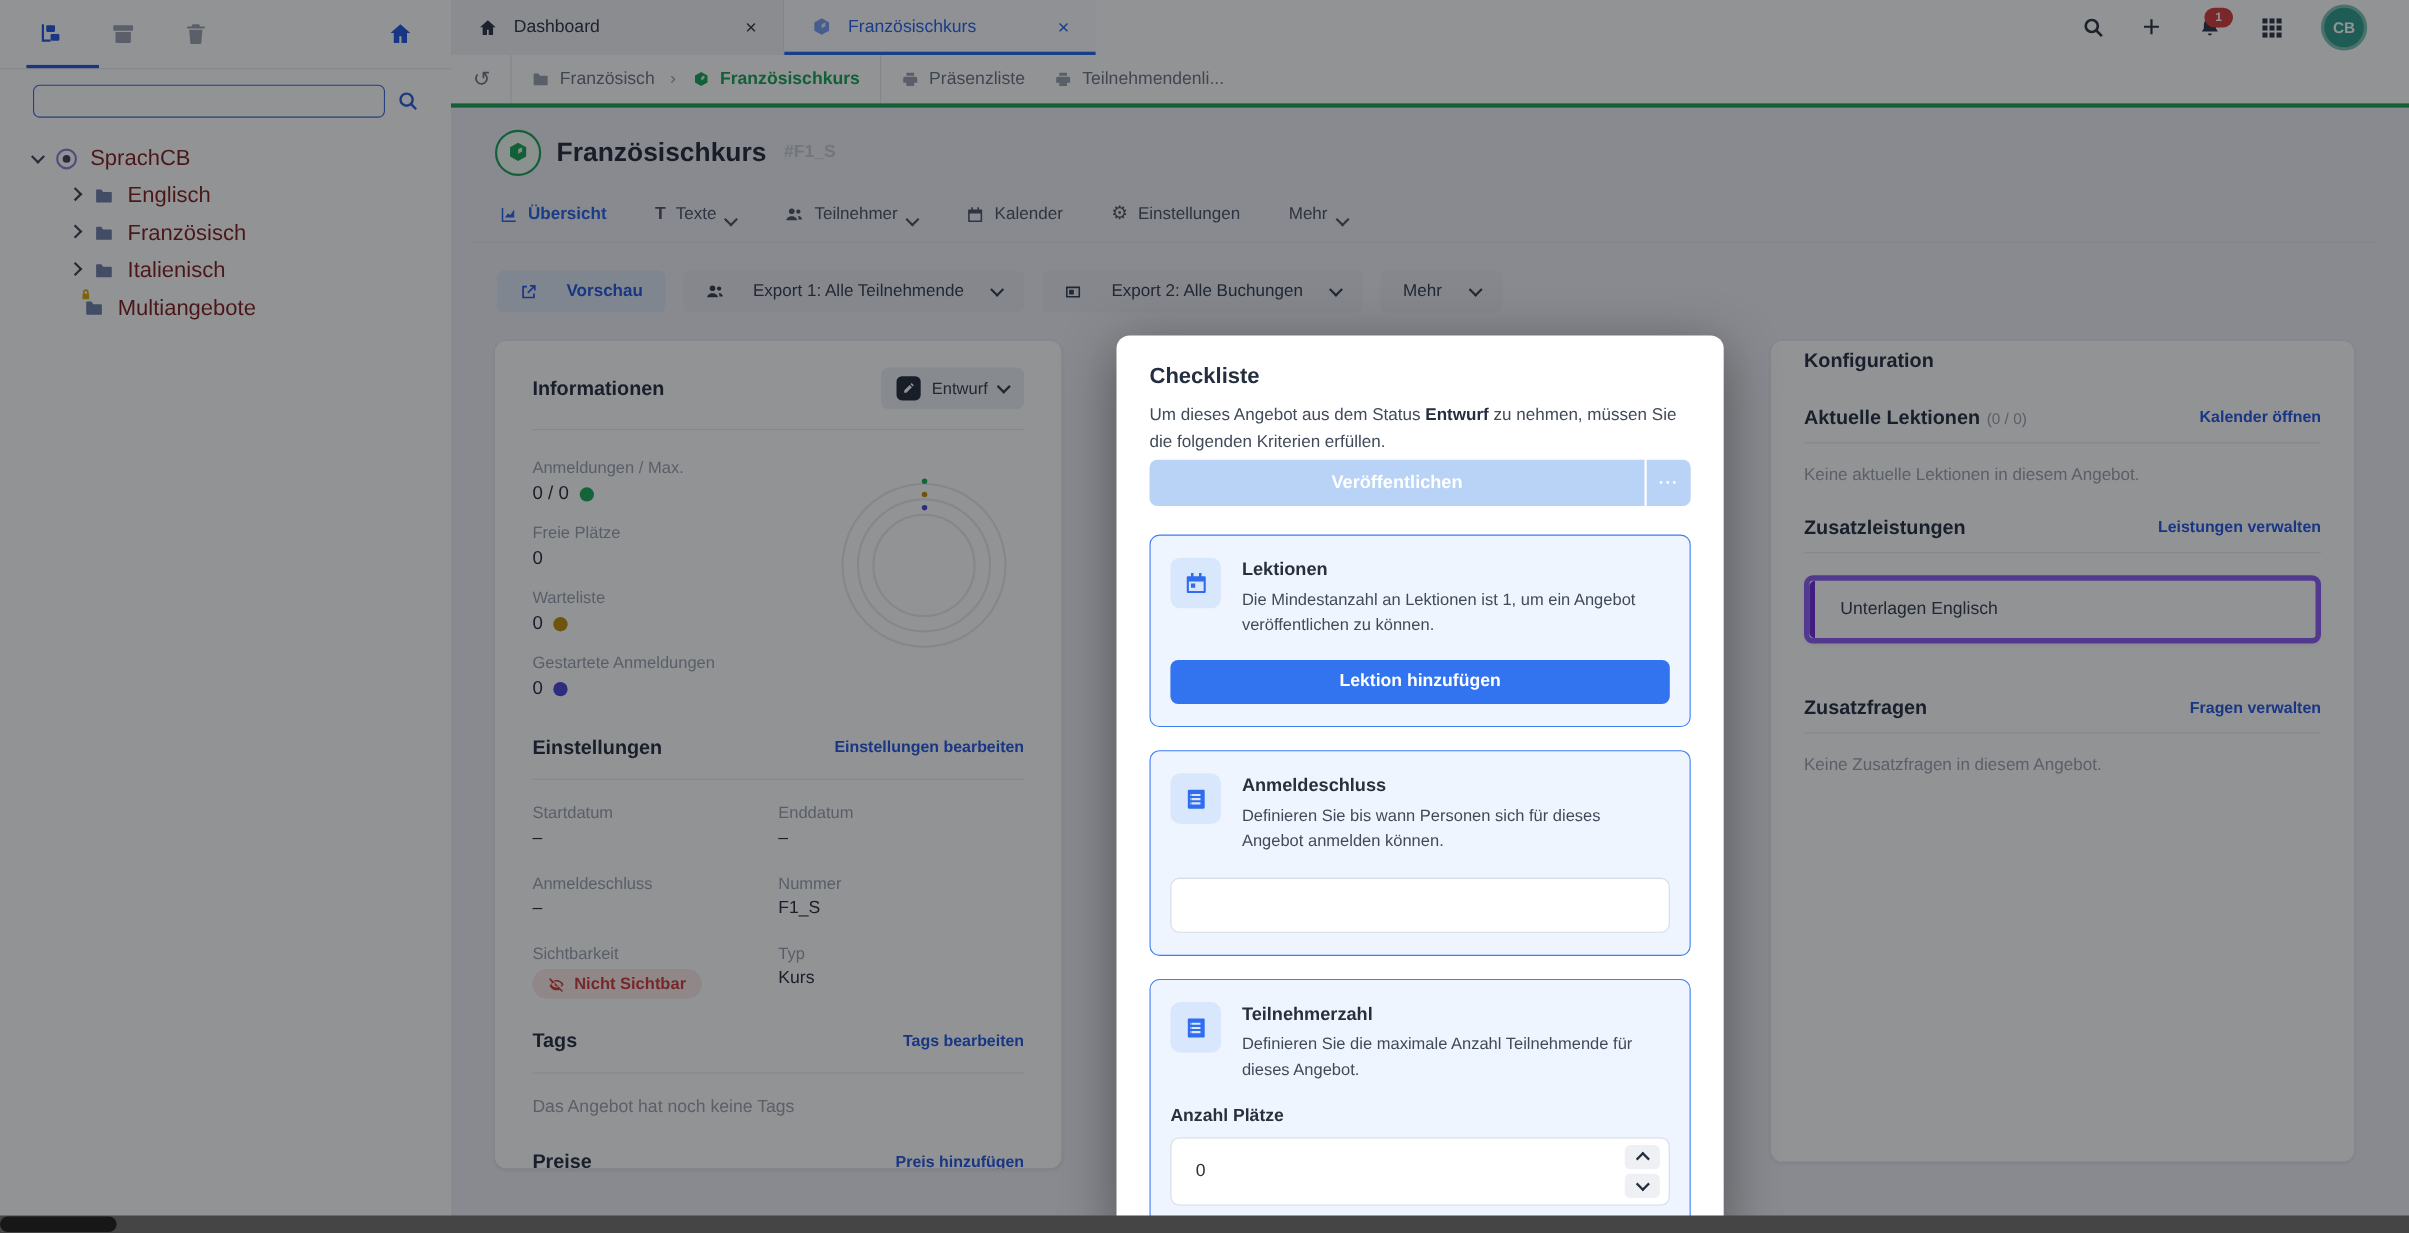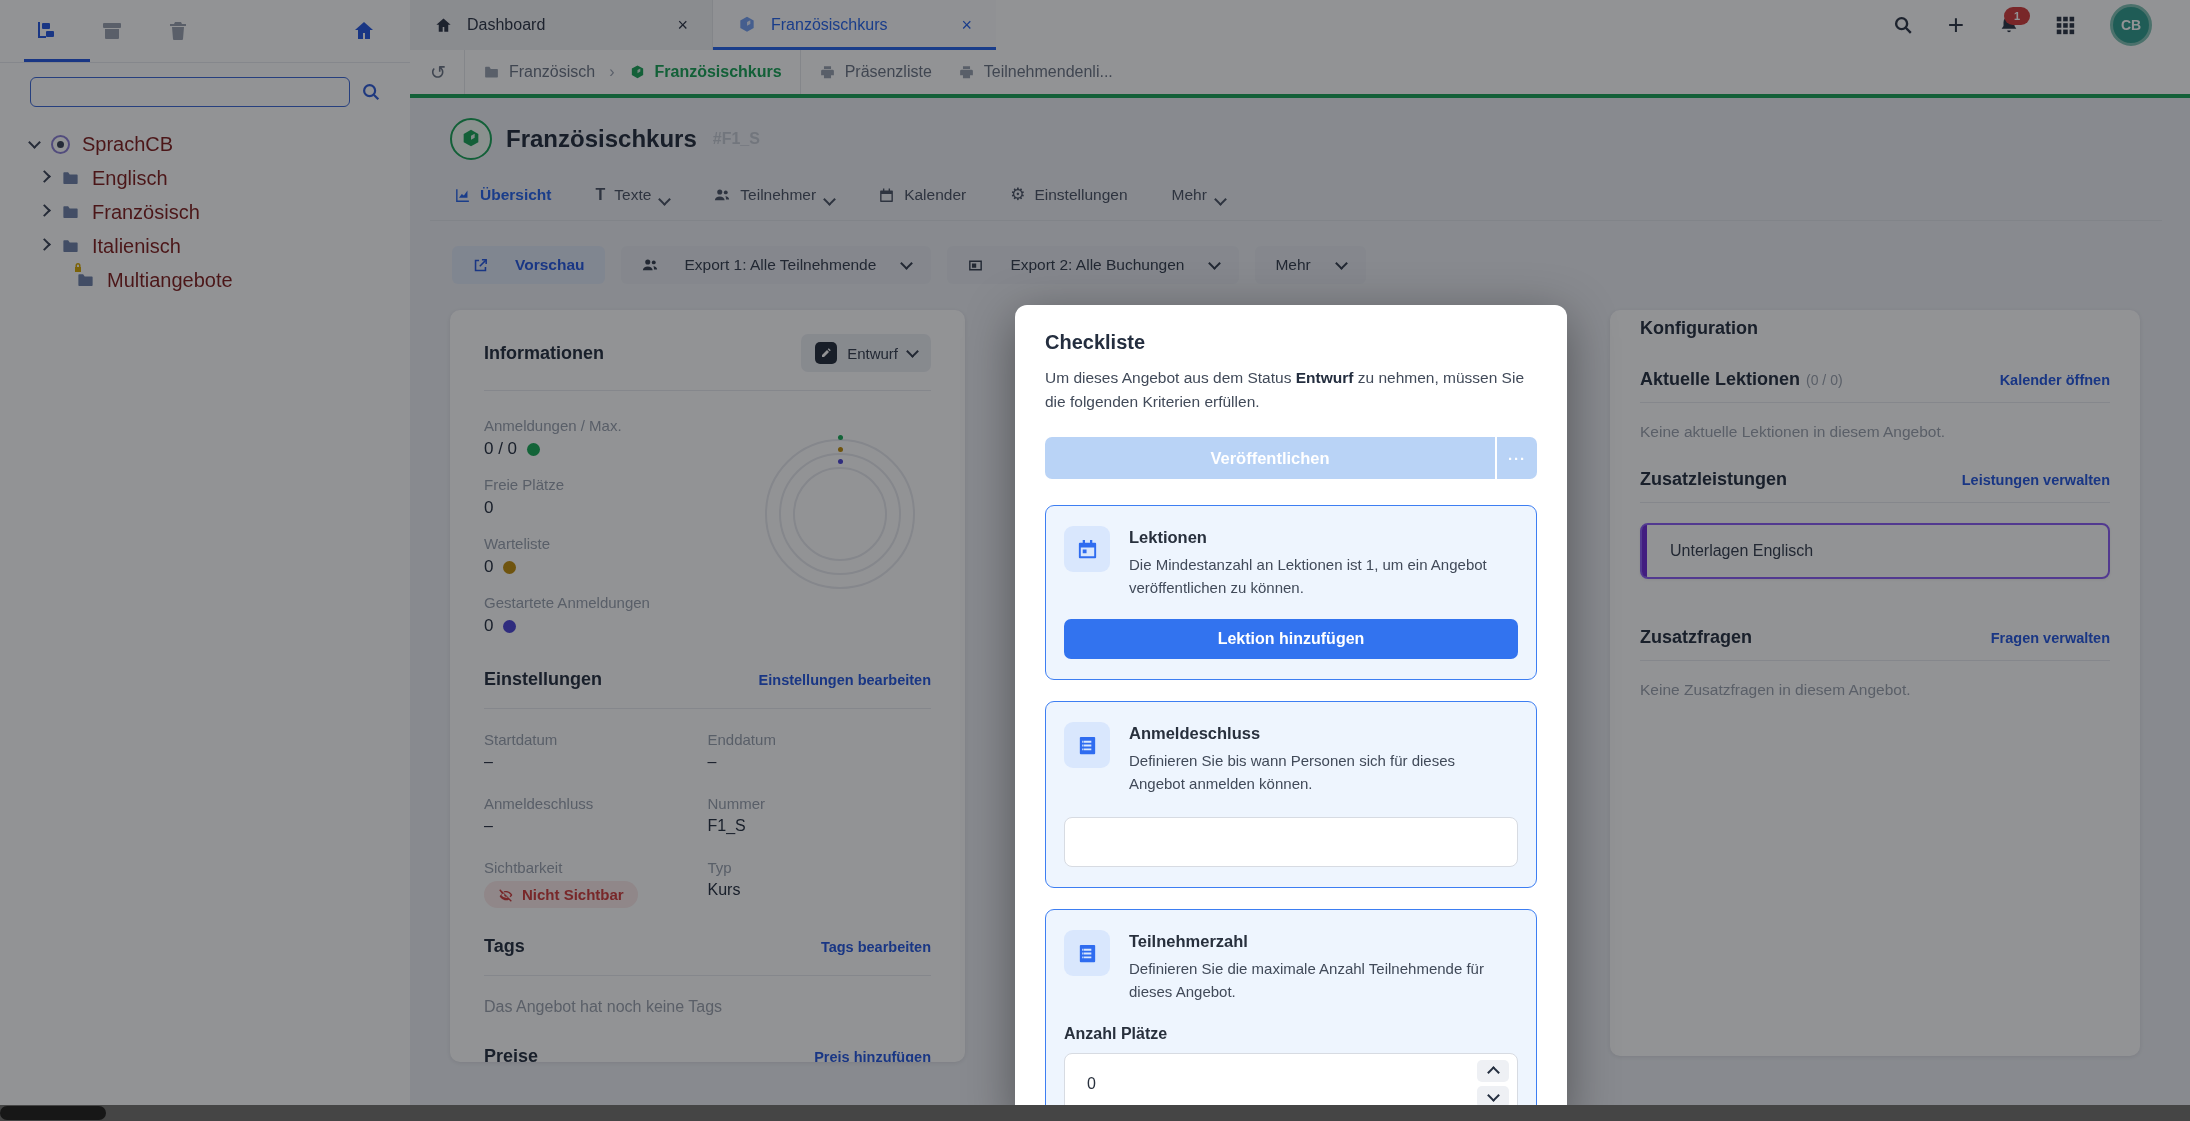--- a/index.html
+++ b/index.html
@@ -15,21 +15,21 @@
   .side-toolbar{position:relative;height:62px;border-bottom:1px solid #e8eaee;display:flex;align-items:center;padding:0 34px;gap:42px;}
   .tool-ic{width:24px;height:24px;color:#99a1b0;cursor:pointer}
   .tool-ic.active{color:#2457e0}
   .tool-home{margin-left:auto;color:#2457e0}
   .tool-underline{position:absolute;left:24px;top:59px;width:66px;height:3px;background:#2457e0;}
   .side-search{display:flex;align-items:center;gap:10px;padding:14px 28px 10px 30px;}
   .side-search input{width:306px;height:28px;border:1.6px solid #3b66d6;border-radius:6px;background:#fff;outline:none;padding:0 10px;font:15px "Liberation Sans",sans-serif;}
   .search-ic{color:#2f5cd8}
   .tree{padding-top:10px;font-size:20px;color:#7f1d1d;}
   .tree-row{display:flex;align-items:center;height:34px;gap:12px;cursor:pointer;}
-  .tr0{padding-left:30px}.tr1{padding-left:40px}.tr2{padding-left:76px}
+  .tr0{padding-left:30px}.tr1{padding-left:64px}.tr2{padding-left:76px}
   .org-ic{width:15px;height:15px;border:2.5px solid #8b7fd4;border-radius:50%;position:relative;flex:0 0 auto;}
   .org-ic::after{content:"";position:absolute;left:4px;top:4px;width:7px;height:7px;border-radius:50%;background:#3a4356;}
   .folder-ic{color:#6d80a8;position:relative;flex:0 0 auto}
   .lock{position:absolute;left:-4px;top:-9px;color:#d8a800;}
 
   
   .topbar{position:absolute;left:410px;top:0;width:1780px;height:50px;background:#fff;border-bottom:1px solid #e8eaee;}
   .btab{position:absolute;top:0;height:50px;display:flex;align-items:center;padding:0 24px;gap:14px;font-size:16px;cursor:pointer;box-sizing:border-box;}
   .btab.t0{left:0;width:303px;background:#f1f2f5;border-right:1px solid #e3e5ea;color:#2b3344;}
   .btab.t1{left:303px;width:283px;background:#fcfcfd;color:#2563eb;}
@@ -85,35 +85,35 @@
   .r1{left:0;top:0;width:146px;height:146px;}
   .r2{left:14px;top:14px;width:118px;height:118px;}
   .r3{left:28px;top:28px;width:90px;height:90px;}
   .mini-dots{position:absolute;right:88px;top:18px;display:flex;flex-direction:column;gap:7px;}
   .mini-dots span{width:5px;height:5px;border-radius:50%;}
   .fgrid{display:grid;grid-template-columns:1fr 1fr;row-gap:24px;margin:22px 34px 0;}
   .fl{font-size:15px;color:#98a0ae;margin-bottom:5px;}
   .fv{font-size:16px;color:#242e3f;}
   .vis-badge{display:inline-flex;align-items:center;gap:8px;background:#fbe9e9;color:#cf3b3b;font-size:15px;font-weight:600;padding:5px 14px;border-radius:16px;}
   .empty{font-size:16px;color:#9aa1ad;margin:22px 34px 0;}
-  .svc-item{position:relative;margin:20px 30px 0;border:2px solid #8b5cf6;border-radius:8px;box-shadow:0 1px 3px rgba(25,32,46,.07);padding:17px 20px 17px 28px;font-size:16px;color:#333c4d;cursor:pointer;}
+  .svc-item{position:relative;margin:20px 30px 0;border:5px solid #8b5cf6;border-radius:8px;box-shadow:0 1px 3px rgba(25,32,46,.07);padding:17px 20px 17px 28px;font-size:16px;color:#333c4d;cursor:pointer;}
   .svc-item::before{content:"";position:absolute;left:0;top:0;bottom:0;width:5px;background:#6d28d9;border-radius:8px 0 0 8px;}
   .card.config .hrow{margin:24px 30px 0}
   .card.config .divider{margin:12px 30px 0}
   .card.config .empty{margin:20px 30px 0;font-size:15.5px}
   .cfg-title{font-size:18px;font-weight:600;margin:8px 30px 0;}
 
   
   .overlay{position:absolute;inset:0;background:rgba(13,16,20,.45);z-index:10;}
   .modal{position:absolute;left:1015px;top:305px;width:552px;height:816px;background:#fff;border-radius:12px 12px 0 0;
          box-shadow:0 12px 50px rgba(0,0,0,.4);z-index:20;padding:26px 30px;box-sizing:border-box;}
   .m-title{font-size:20px;font-weight:600;color:#242e3f;}
   .m-intro{font-size:15.5px;color:#414a59;line-height:1.55;margin-top:12px;}
   .m-intro b{color:#242e3f;}
-  .split{display:flex;gap:2px;margin-top:23px;}
+  .split{display:flex;gap:2px;margin-top:4px;}
   .pub{flex:1;height:42px;background:#b9d3f6;border:none;border-radius:7px 0 0 7px;color:#fff;font-size:16.5px;font-weight:600;font-family:inherit;cursor:not-allowed;}
   .pub-more{width:40px;height:42px;background:#b9d3f6;border:none;border-radius:0 7px 7px 0;color:#fff;font-size:15px;font-weight:700;letter-spacing:1px;cursor:pointer;}
   .crit{background:#eef5fe;border:1px solid #3d7ef2;border-radius:9px;padding:20px 18px;margin-top:21px;}
   .crit-head{display:flex;gap:19px;}
   .tile{width:46px;height:46px;flex:0 0 auto;background:#d9e7fd;border-radius:9px;display:flex;align-items:center;justify-content:center;color:#2f6cf0;}
   .crit-t{font-size:16.5px;font-weight:600;color:#28303d;margin:2px 0 7px;}
   .crit-d{font-size:15px;color:#414a59;line-height:1.5;max-width:380px;}
   .crit-btn{display:block;width:100%;height:40px;margin-top:20px;background:#3273ef;border:none;border-radius:7px;color:#fff;font-size:16px;font-weight:600;font-family:inherit;cursor:pointer;}
   .crit-input{display:block;width:100%;height:50px;margin-top:22px;background:#fff;border:1px solid #d7dbe2;border-radius:8px;box-sizing:border-box;padding:0 16px;font:16px "Liberation Sans",sans-serif;outline:none;}
   .num-label{font-size:16px;font-weight:600;color:#28303d;margin:22px 0 10px;}

